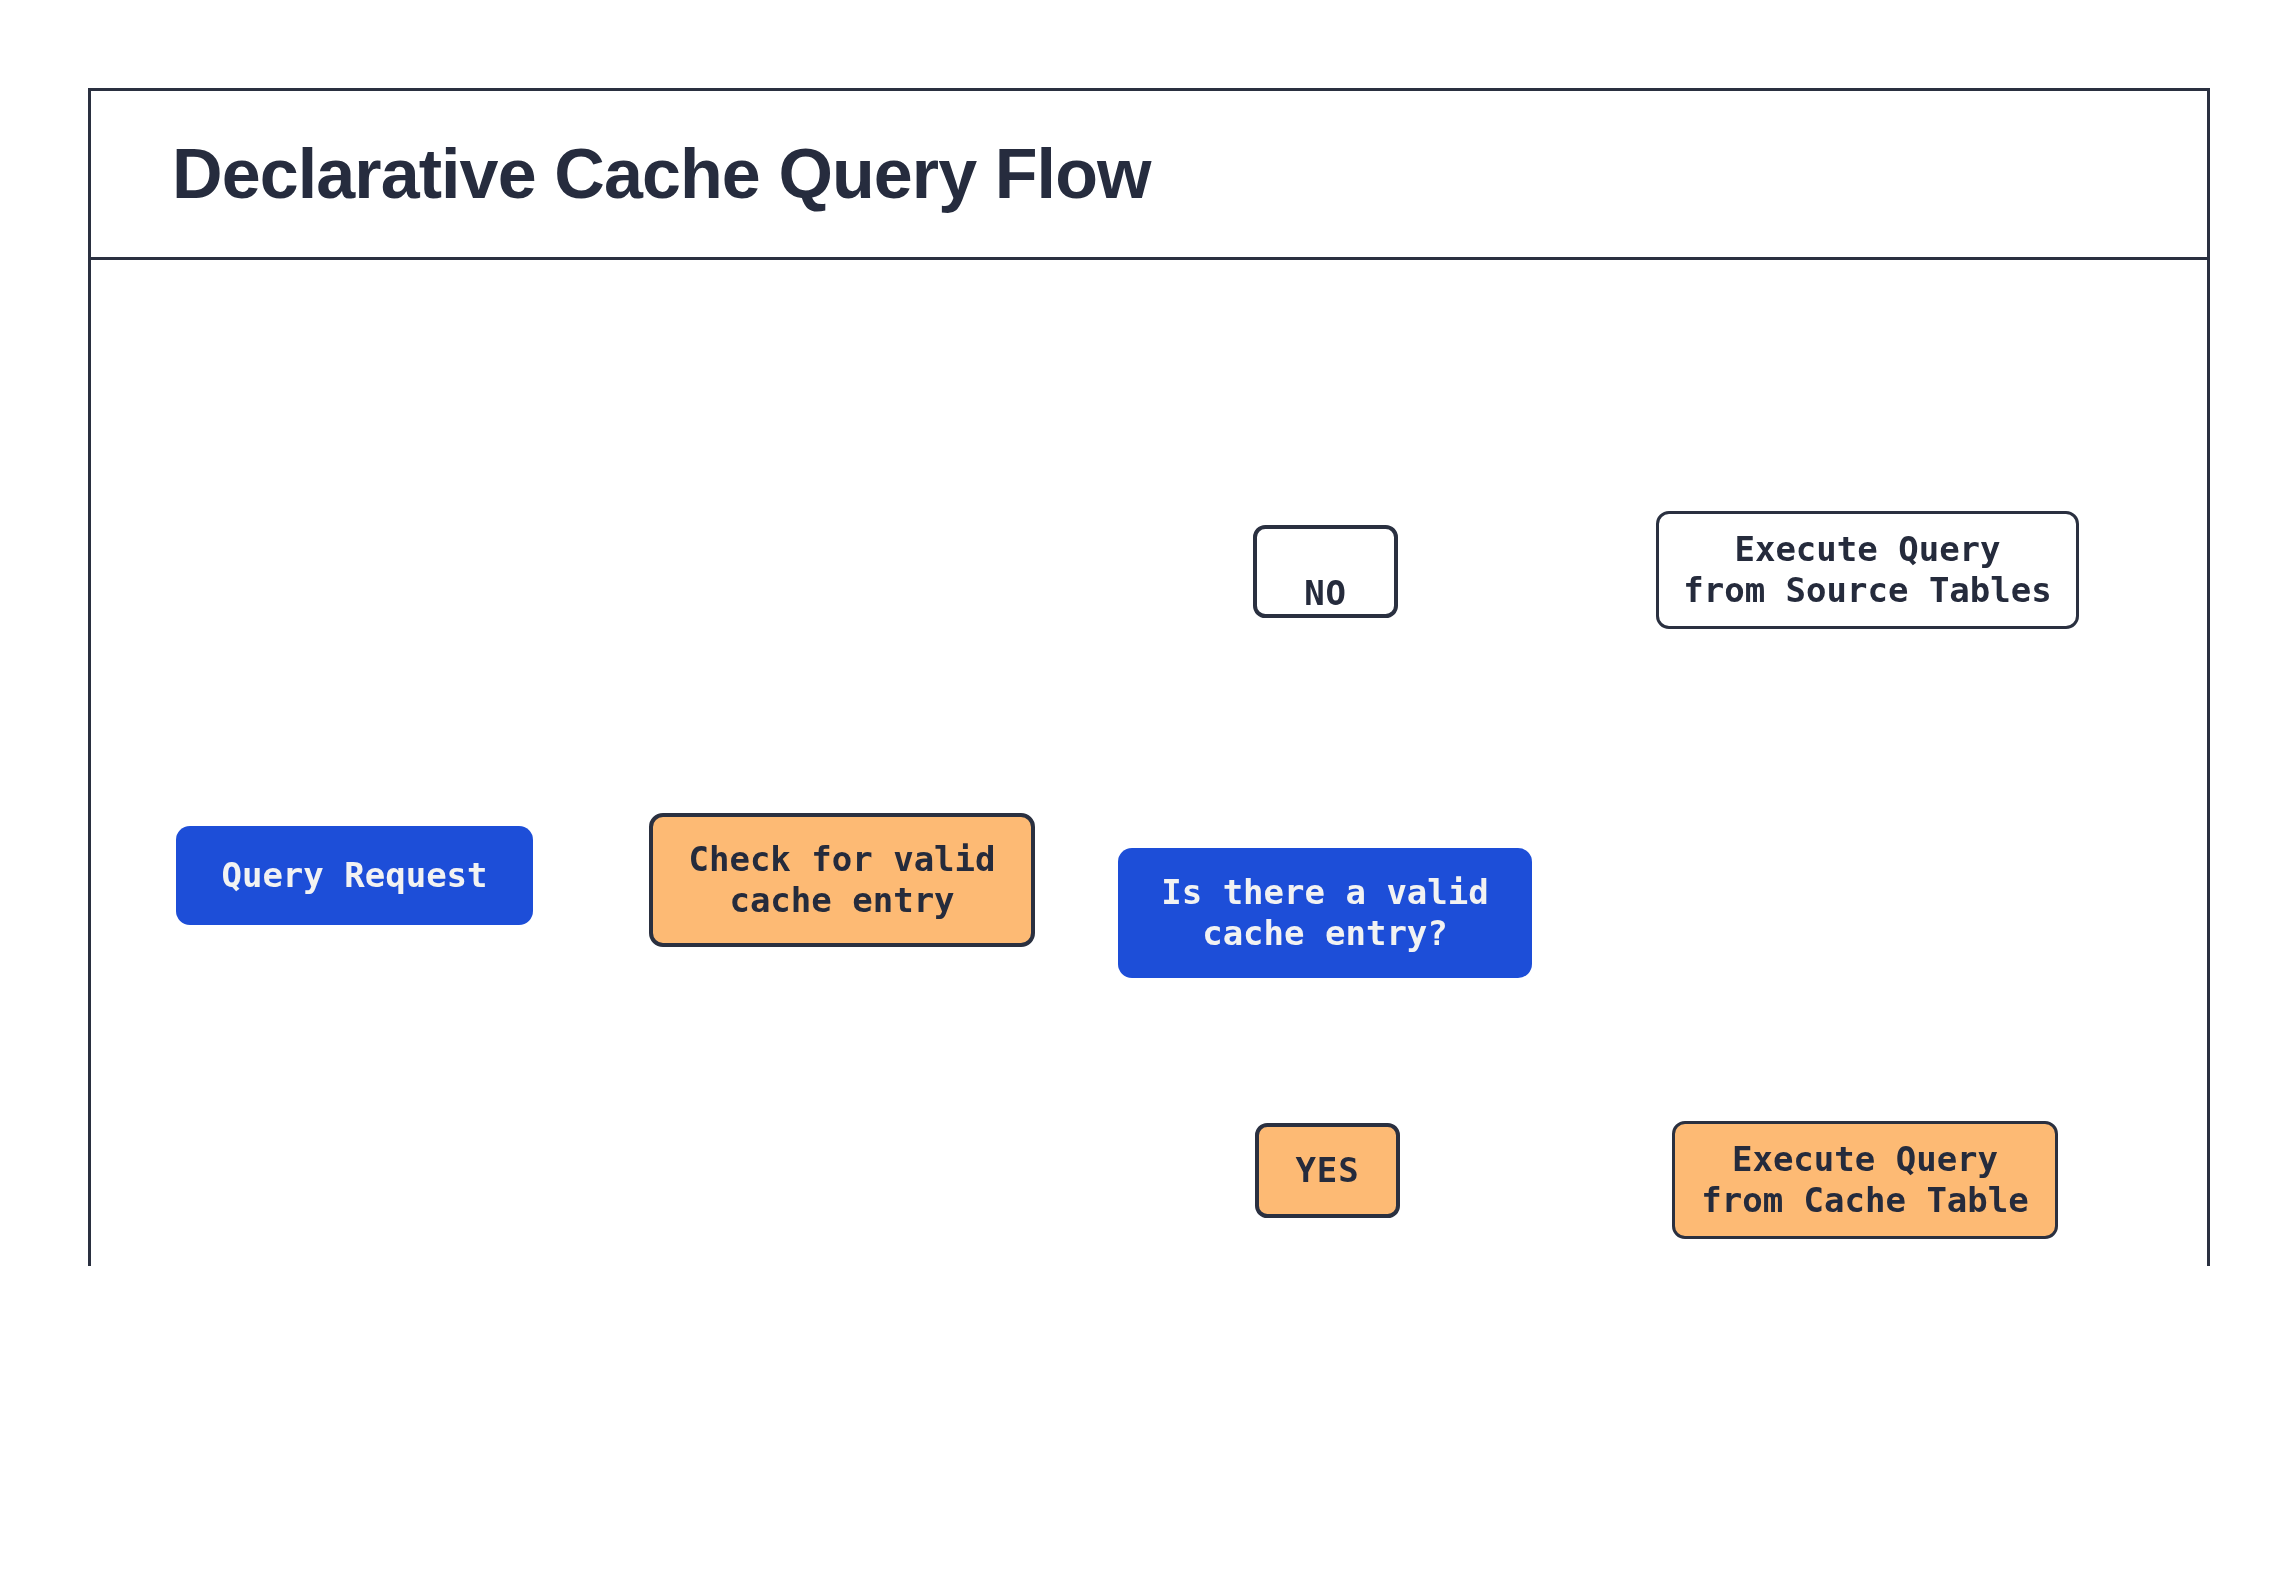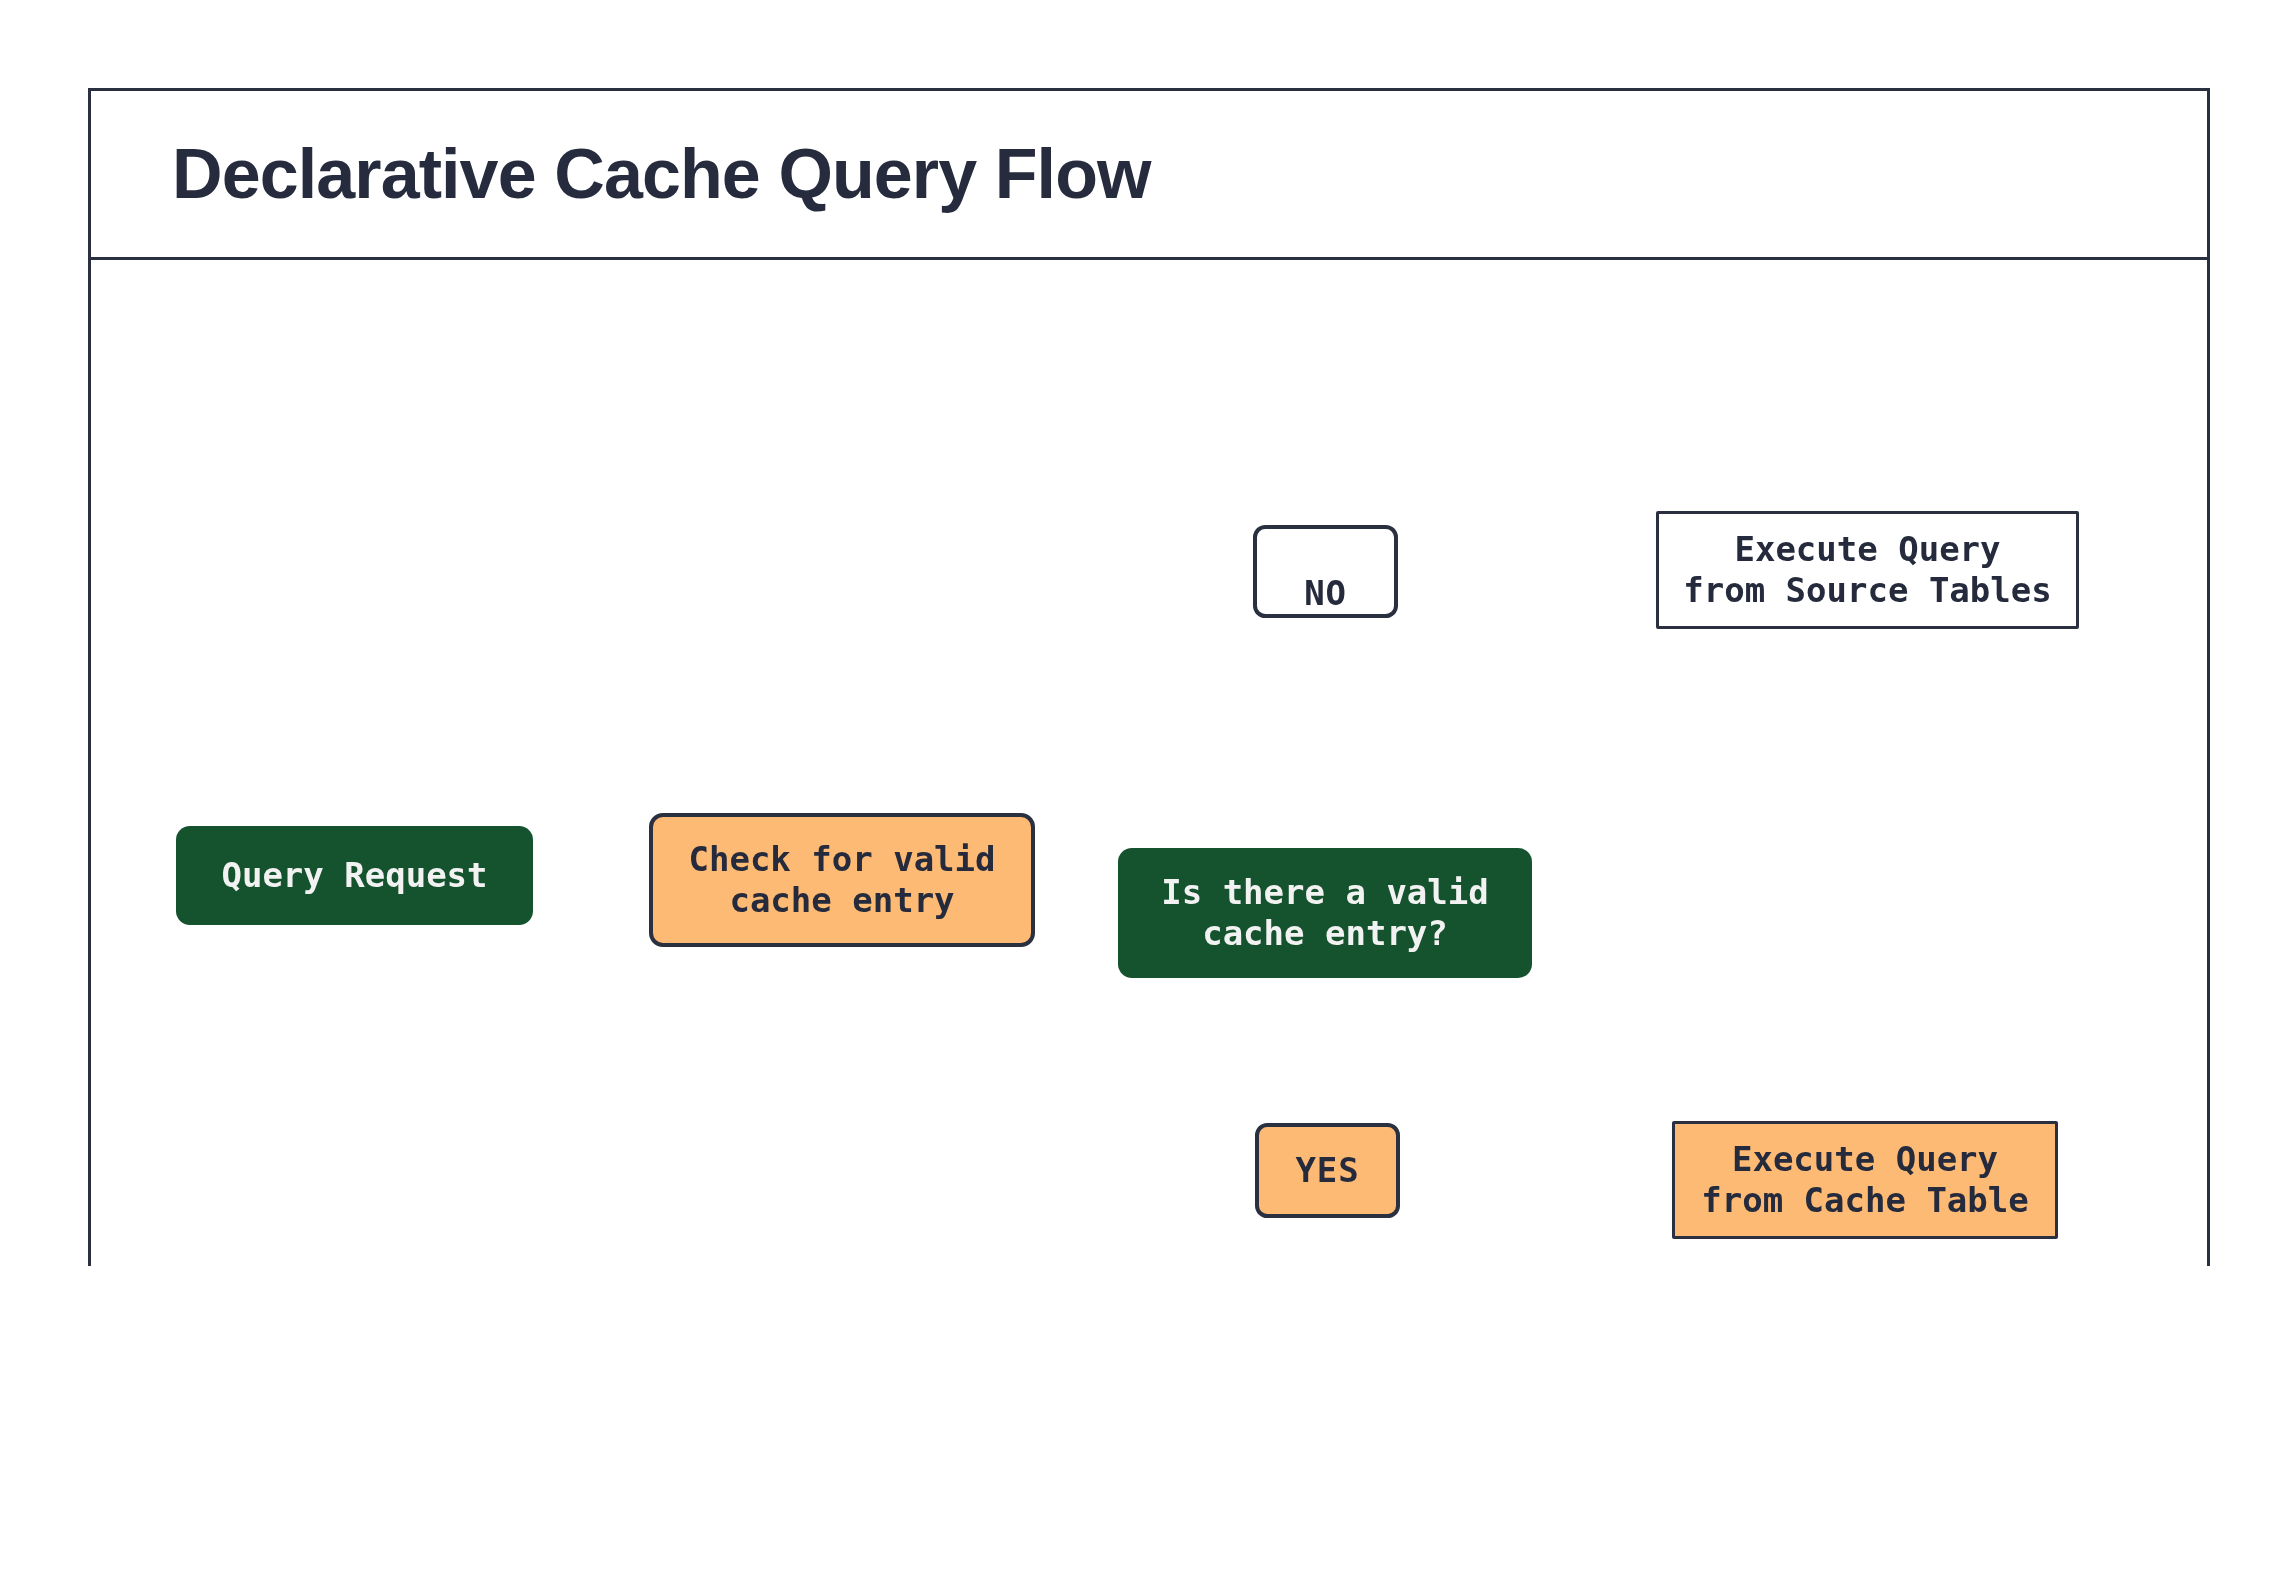--- a/index.html
+++ b/index.html
@@ -48,25 +48,25 @@
     align-items: center;
     justify-content: center;
     text-align: center;
     white-space: pre-line;
     box-sizing: border-box;
     font-weight: 700;
     font-size: 34px;
     line-height: 1.2;
     border-radius: 14px;
   }
-  .node.dark  { background: #14532d; color: #f2f2f2; }
+  .node.dark  { background: #1d4ed8; color: #f2f2f2; }
   .node.green { background: #fdba74; color: #252b3c; border: 4.4px solid #2a3040; }
   .node.white { background: #ffffff; color: #252b3c; border: 4.4px solid #2a3040; }
   .node.small { border-radius: 12.3px; letter-spacing: 0.9px; }
-  .node.dblabel { border-width: 3.5px; border-radius: 2px; }
+  .node.dblabel { border-width: 3.5px; border-radius: 13px; }
 
   #node-query-request { left: 176px;  top: 826px;  width: 357px; height: 99px; }
   #node-check-cache   { left: 649px;  top: 813px;  width: 386px; height: 134px; }
   #node-decision      { left: 1118px; top: 848px;  width: 414px; height: 130px; }
   #node-no            { left: 1253px; top: 525px;  width: 145px; height: 93px; align-items: flex-end; }
   #node-yes           { left: 1255px; top: 1123px; width: 145px; height: 95px; }
   #node-source-action { left: 1656px; top: 511px;  width: 423px; height: 118px; }
   #node-cache-action  { left: 1672px; top: 1121px; width: 386px; height: 118px; }
 </style>
 </head>

